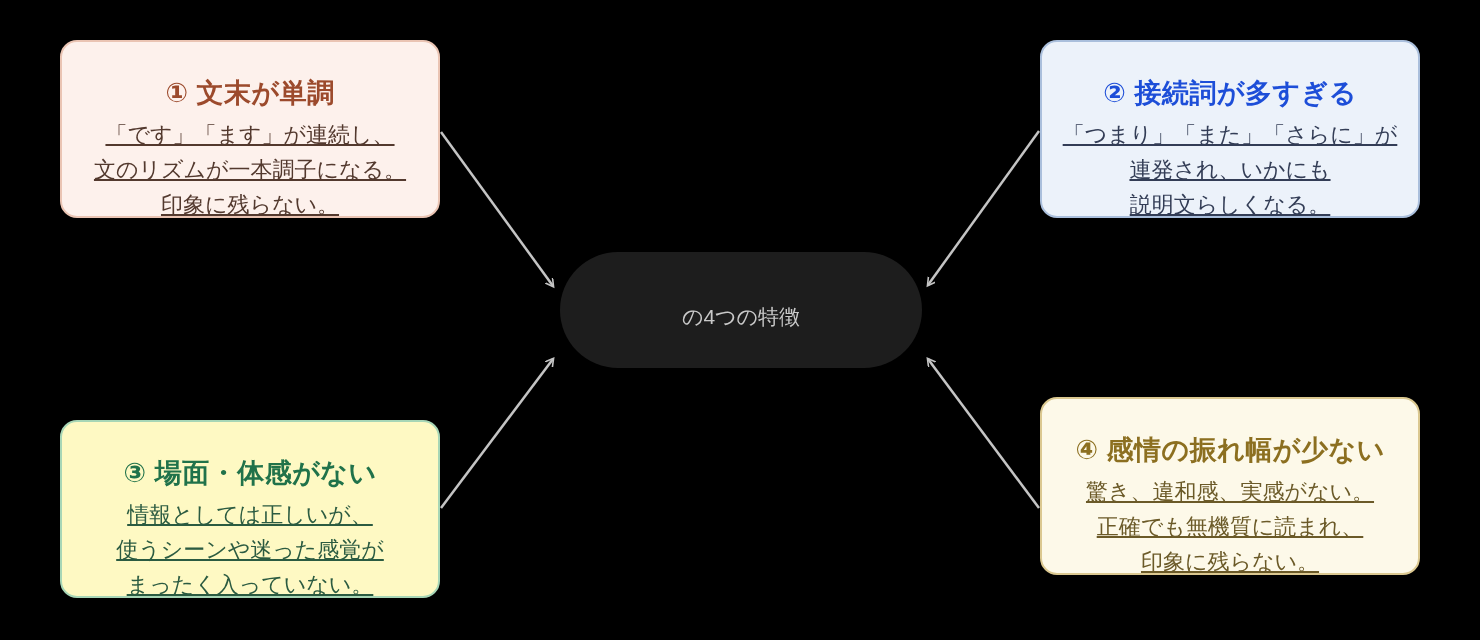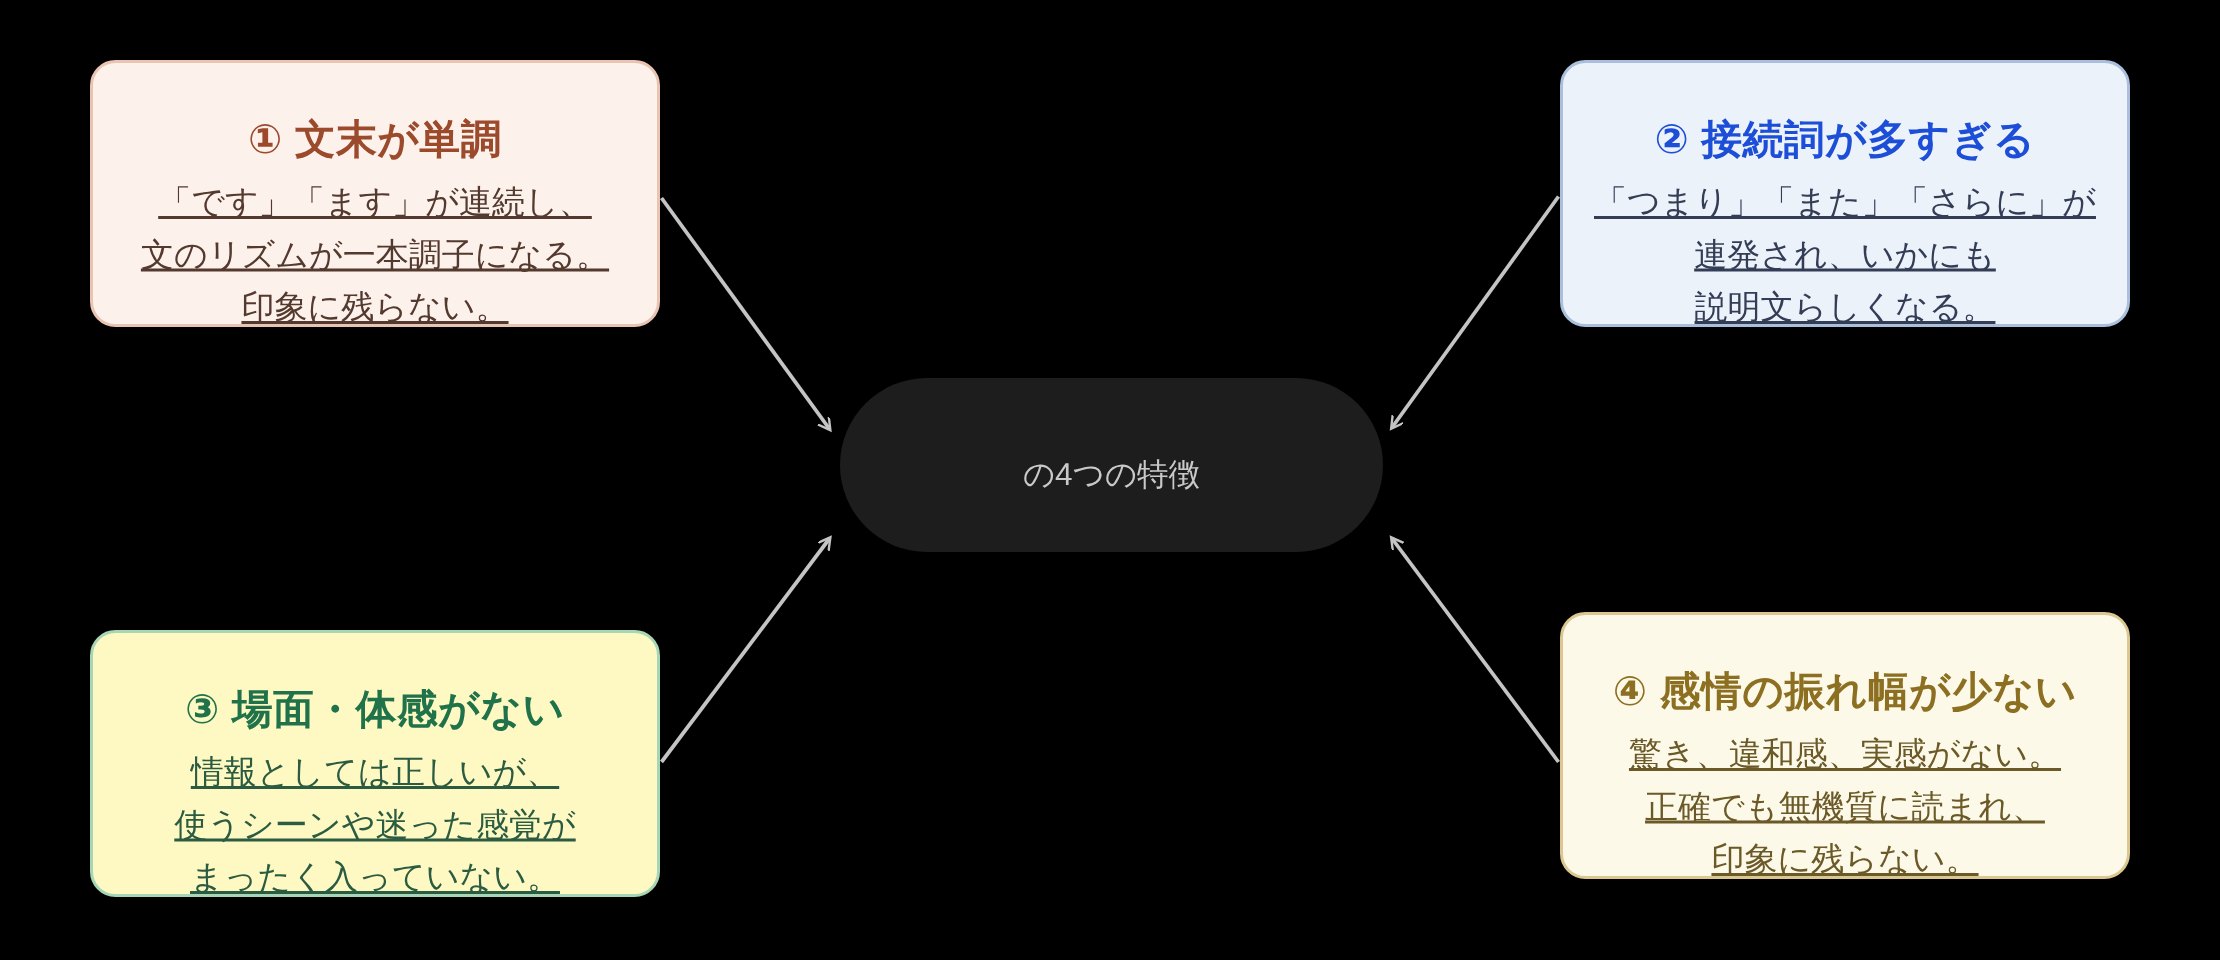--- a/index.html
+++ b/index.html
@@ -43,21 +43,21 @@
     height: 178px;
     box-sizing: border-box;
     border: 2px solid;
     border-radius: 17px;
     text-align: center;
     padding-top: 33px;
   }
   #box1 { left: 60px;   top: 40px;  }
   #box2 { left: 1040px; top: 40px;  }
   #box3 { left: 60px;   top: 420px; }
-  #box4 { left: 1040px; top: 408px; }
+  #box4 { left: 1040px; top: 397px; }
   .fbox-title {
     font-size: 27px;
     font-weight: 700;
     line-height: 36px;
     letter-spacing: 0.5px;
   }
   .fbox-body {
     margin-top: 6px;
     font-size: 22px;
     font-weight: 500;

